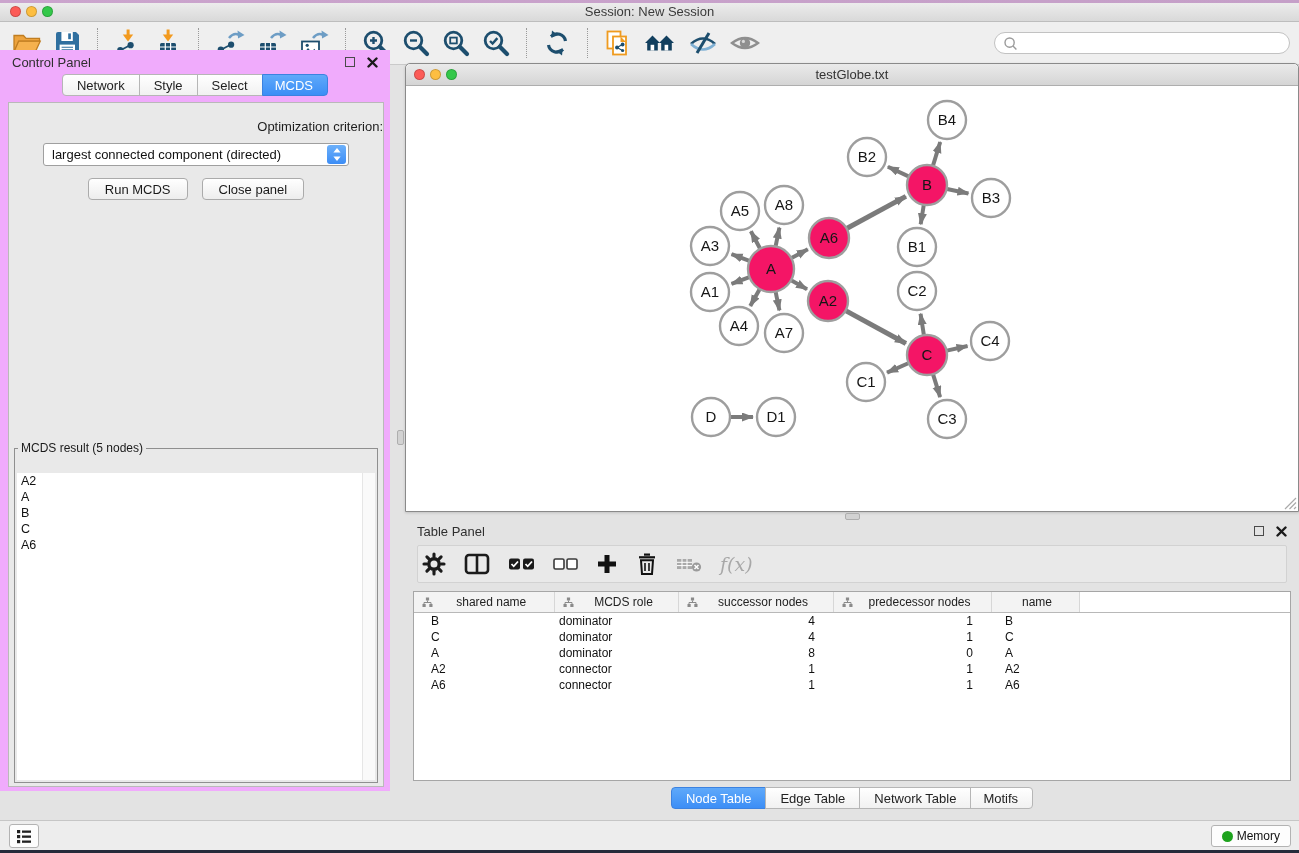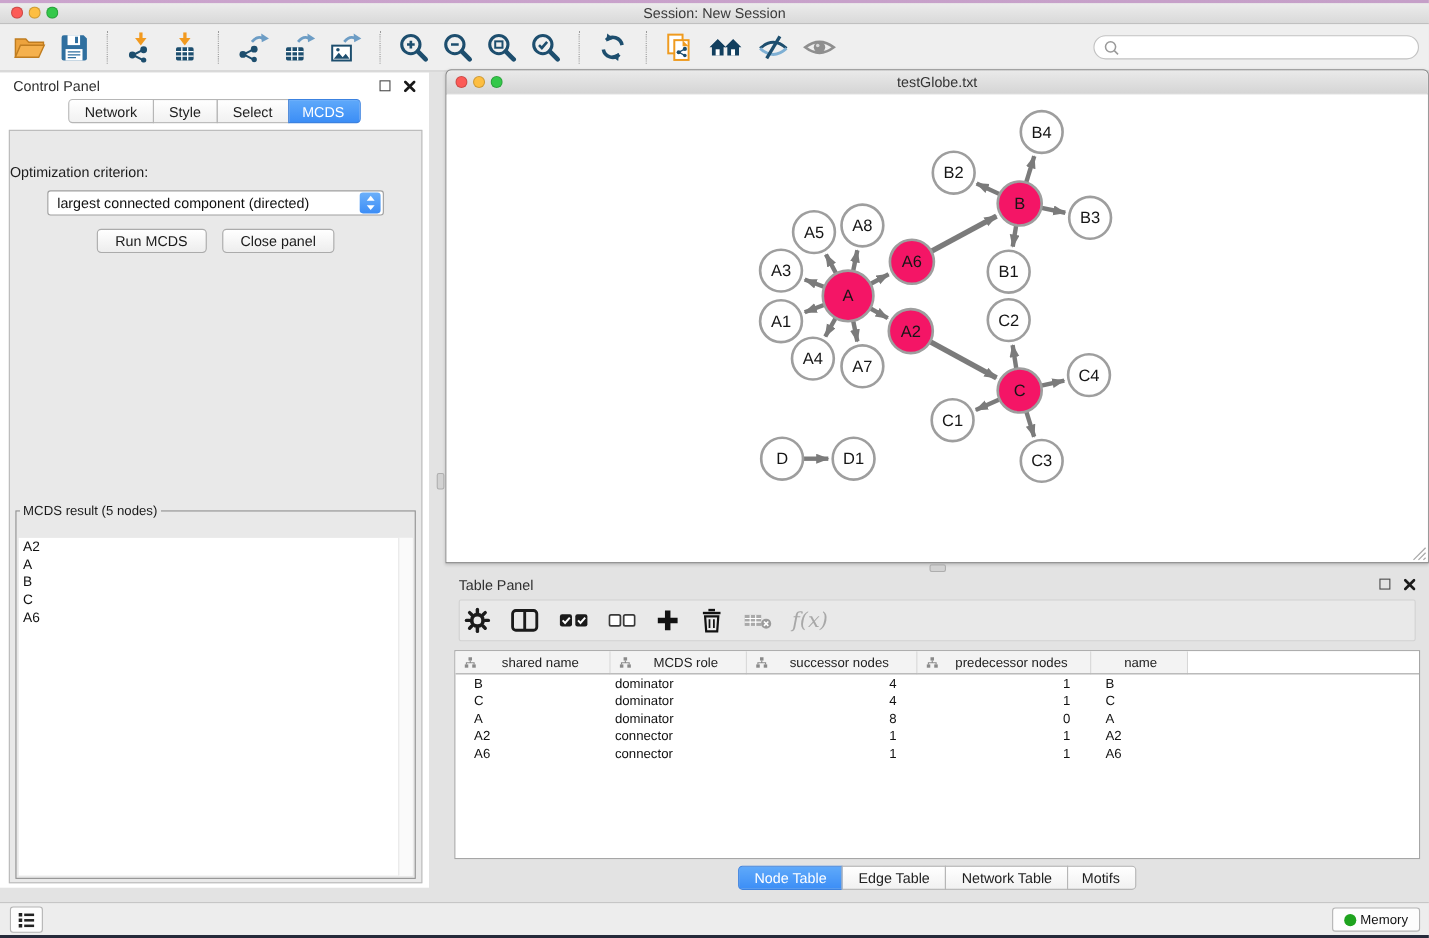--- a/index.html
+++ b/index.html
@@ -20,34 +20,34 @@
     background:#efefef; border-bottom:1px solid #cacaca;
     display:flex; align-items:center; padding-left:12px; gap:12px; }
   .tbtn { background:none; border:none; padding:0; display:flex; align-items:center; cursor:default; }
   .tsep { align-self:center; height:30px; border-left:1px dotted #9a9a9a; margin:0 4px; }
   #search-box { position:absolute; right:9px; top:10px; width:296px; height:22px;
     background:#fff; border:1px solid #c2c2c2; border-radius:11px;
     display:flex; align-items:center; padding:0 8px; gap:4px; }
   #search-box input { border:none; outline:none; flex:1; font-size:12px; background:transparent; }
 
   
-  #control-panel { position:absolute; left:0; top:66px; width:390px; height:741px; background:#ffffff; }
+  #control-panel { position:absolute; left:0; top:50px; width:390px; height:741px; background:#f0abfc; }
   .panel-header { height:24px; display:flex; align-items:center; padding:0 12px; font-size:13px; color:#2f2f2f; }
   .panel-header .spacer { flex:1; }
   .float-box { width:10px; height:10px; border:1.5px solid #4a4a4a; display:inline-block; margin-right:12px; }
   .seg-bar { display:flex; justify-content:center; height:22px; }
   .seg-btn { font-size:13px; color:#222; padding:2px 14px;
     background:linear-gradient(#ffffff,#f1f1f1); border:1px solid #b6b6b6; margin-left:-1px;
     line-height:17px; }
   .seg-btn:first-child { border-radius:4px 0 0 4px; margin-left:0; }
   .seg-btn:last-child { border-radius:0 4px 4px 0;padding-left:12px; }
   .seg-btn.active { background:linear-gradient(#5fa9fa,#3c8ef6); color:#fff; border-color:#3c82e0; }
   #cp-content { position:absolute; left:8px; right:6px; top:52px; bottom:4px;
     background:#e9e9e9; border:1px solid #b9b9b9; }
-  #opt-label { text-align:left; margin-top:30px; font-size:13px; color:#1d1d1d; }
+  #opt-label { text-align:right; margin-top:16px; font-size:13px; color:#1d1d1d; }
   #criterion-select { width:306px; height:23px; margin:9px auto 0; background:#fff;
     border:1px solid #9f9f9f; border-radius:3px; display:flex; align-items:center;
     padding-left:8px; font-size:13px; color:#111; }
   #criterion-select .stepper { margin-left:auto; margin-right:2px; width:19px; height:19px;
     border-radius:3px; background:linear-gradient(#6cb0fa,#3c8df6);
     display:flex; align-items:center; justify-content:center; }
   .btn-row { display:flex; justify-content:center; gap:14px; margin-top:12px; }
   .push-btn { height:22px; padding:0 16px; font-size:13px; color:#1a1a1a;
     background:linear-gradient(#ffffff,#ededed); border:1px solid #ababab; border-radius:4px; }
   #mcds-fieldset { position:absolute; left:5px; right:5px; bottom:3px; height:342px;

